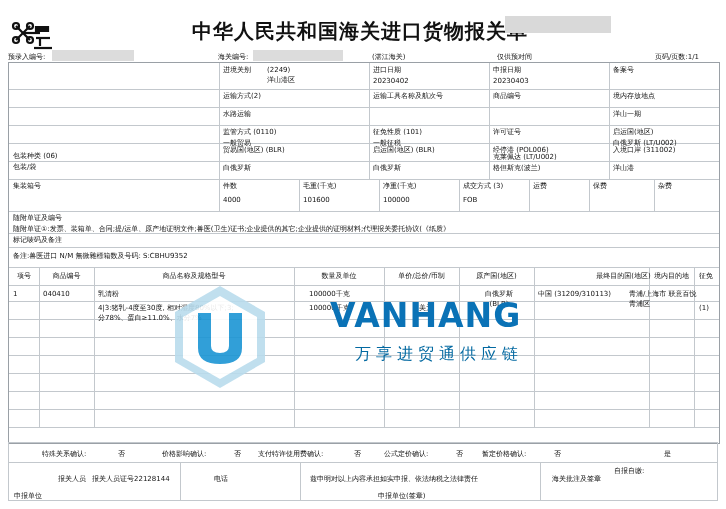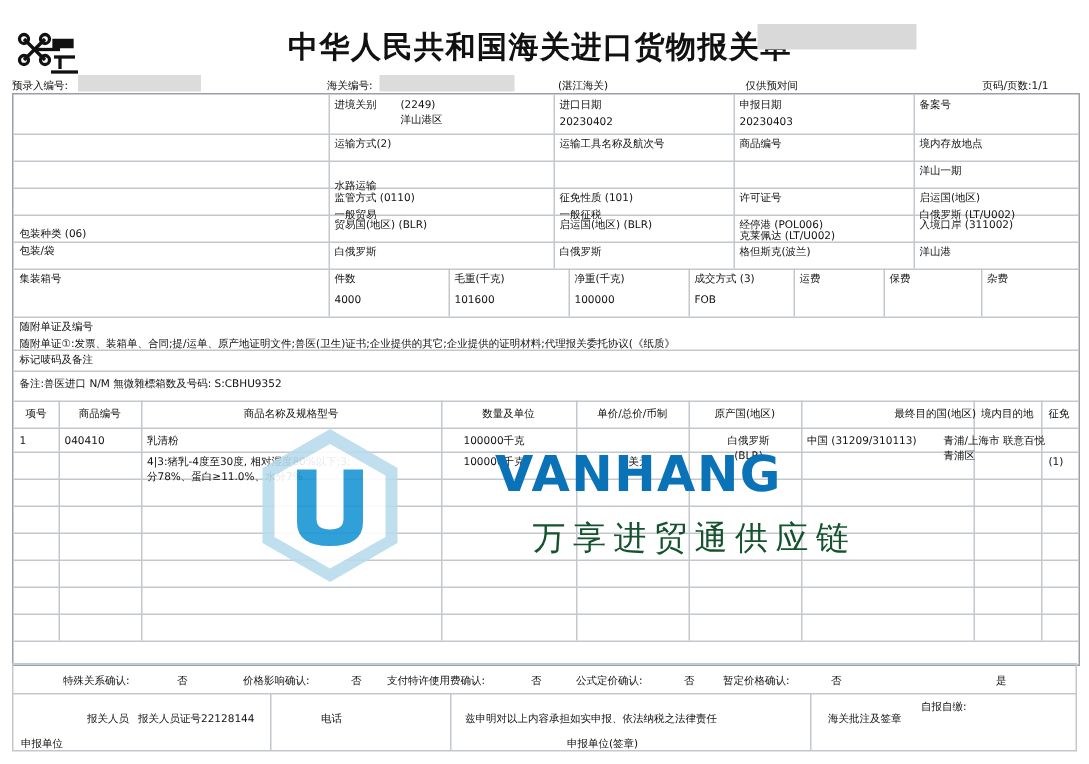--- a/index.html
+++ b/index.html
@@ -17,21 +17,21 @@
   .frame{position:absolute;left:8px;top:62px;width:710px;height:380px;border:1px solid #9aa0a6;}
   .hline{position:absolute;background:#c3c8cd;height:1px;left:0;right:0;}
   .vline{position:absolute;background:#c3c8cd;width:1px;top:0;}
 
   .cell{position:absolute;font-size:7px;line-height:10px;color:#111;}
   .gh{position:absolute;font-size:7px;text-align:center;}
 
   
   .wm{position:absolute;left:165px;top:278px;width:400px;height:110px;opacity:.95;pointer-events:none;}
   .wm-text{position:absolute;left:330px;top:296px;font-size:33px;font-weight:bold;color:#0a72b6;letter-spacing:1px;font-family:"DejaVu Sans","Liberation Sans",sans-serif;}
-  .wm-sub{position:absolute;left:355px;top:344px;font-size:22px;color:#14532d;letter-spacing:5px;}
+  .wm-sub{position:absolute;left:355px;top:344px;font-size:16px;color:#0369a1;letter-spacing:5px;}
   .bl{position:absolute;font-size:7px;}
 
   .sep{position:absolute;background:#c3c8cd;height:1px;}
   .vsep{position:absolute;background:#c3c8cd;width:1px;}
 </style>
 </head>
 <body>
 
 <div class="page">
 
@@ -117,21 +117,21 @@
     <div class="cell" style="left:484px;top:2px;">申报日期</div>
     <div class="cell" style="left:484px;top:13px;">20230403</div>
     <div class="cell" style="left:604px;top:2px;">备案号</div>
 
     <div class="cell" style="left:214px;top:28px;">运输方式(2)</div>
     <div class="cell" style="left:214px;top:34px;opacity:0;">.</div>
     <div class="cell" style="left:364px;top:28px;">运输工具名称及航次号</div>
     <div class="cell" style="left:484px;top:28px;">商品编号</div>
     <div class="cell" style="left:604px;top:28px;">境内存放地点</div>
 
-    <div class="cell" style="left:214px;top:46px;margin-top:10px;">水路运输</div>
+    <div class="cell" style="left:214px;top:46px;">水路运输</div>
     <div class="cell" style="left:604px;top:46px;">洋山一期</div>
 
     <div class="cell" style="left:214px;top:64px;">监管方式 (0110)</div>
     <div class="cell" style="left:364px;top:64px;">征免性质 (101)</div>
     <div class="cell" style="left:484px;top:64px;">许可证号</div>
     <div class="cell" style="left:604px;top:64px;">启运国(地区)</div>
 
     <div class="cell" style="left:214px;top:75px;">一般贸易</div>
     <div class="cell" style="left:364px;top:75px;">一般征税</div>
     <div class="cell" style="left:604px;top:75px;">白俄罗斯 (LT/U002)</div>

